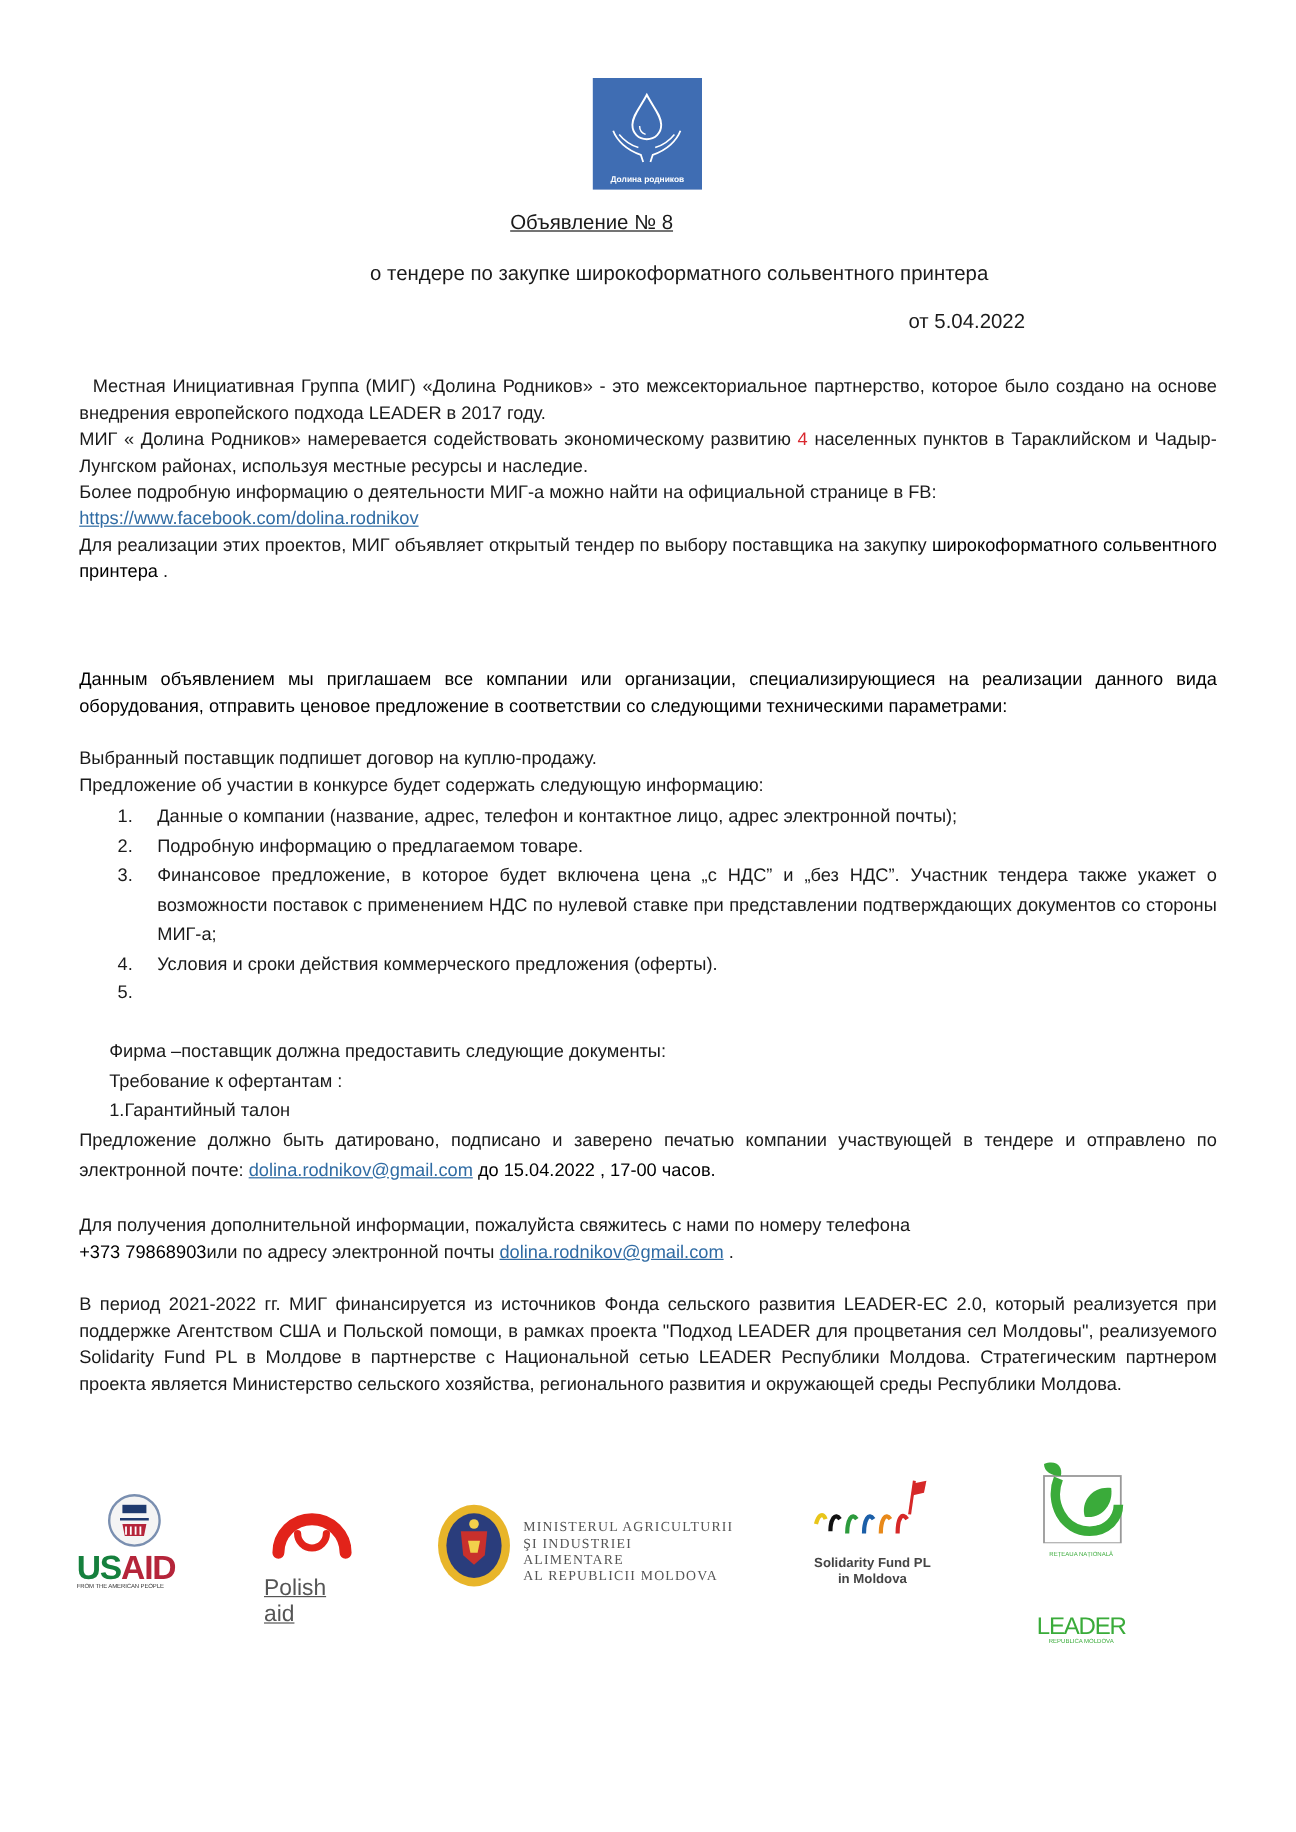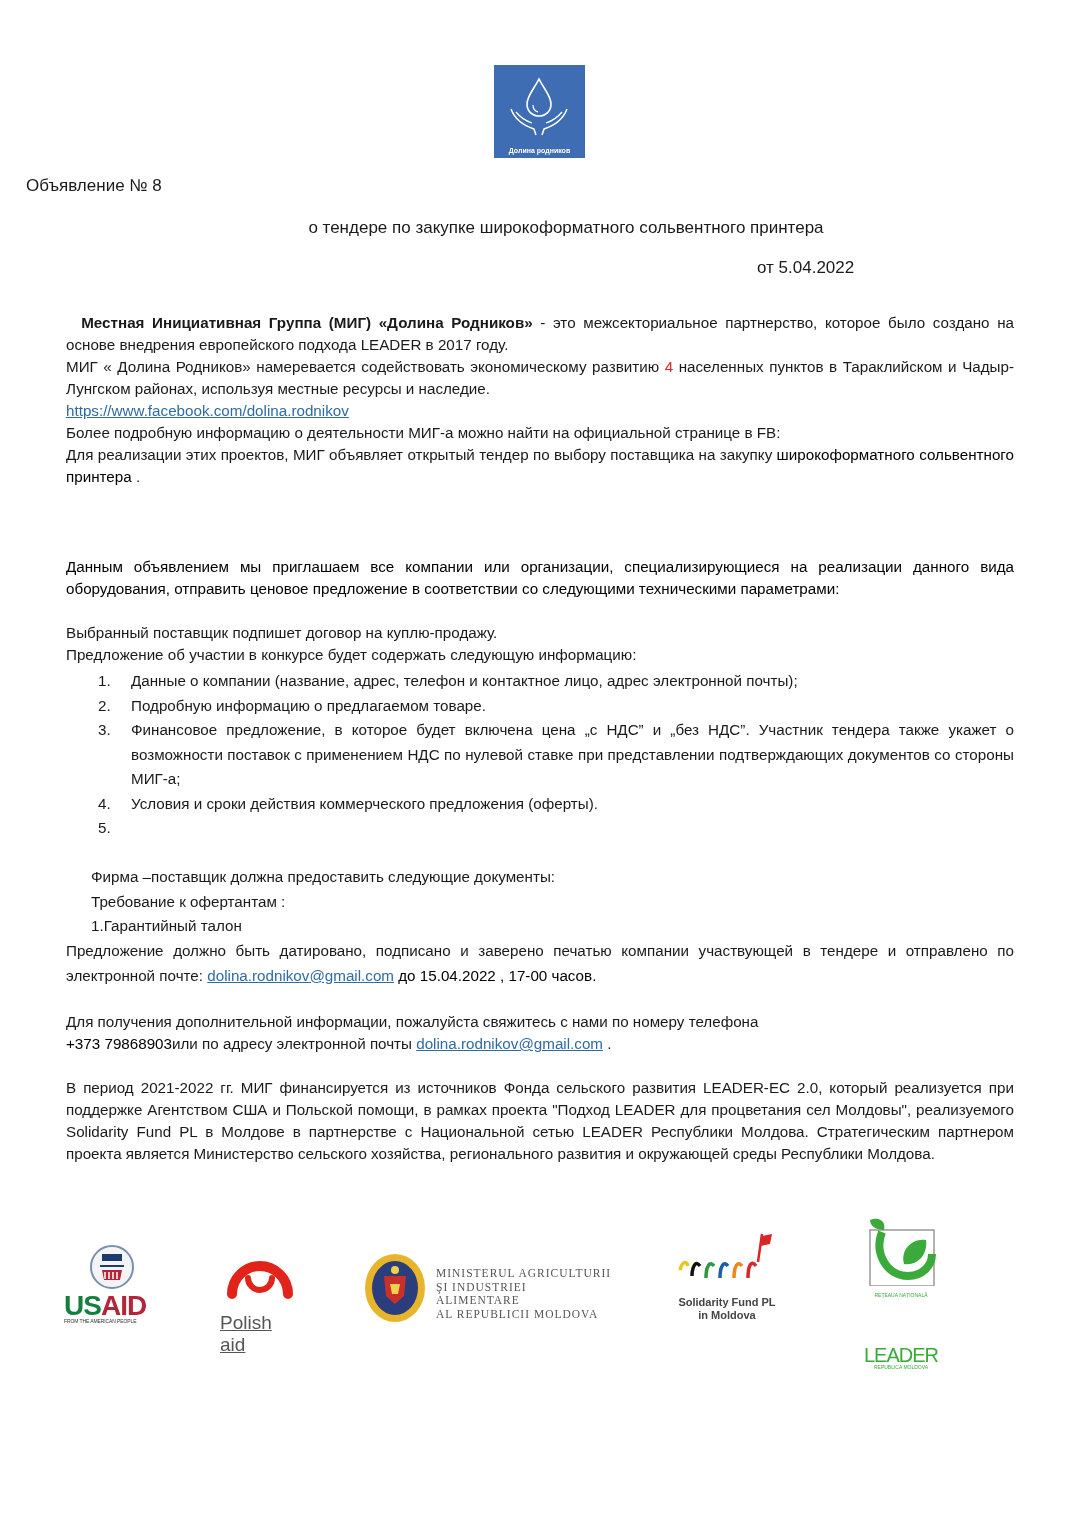--- a/index.html
+++ b/index.html
@@ -4,27 +4,27 @@
 <style>
   html, body { margin:0; padding:0; background:#ffffff; }
   body { width:1080px; height:1527px; position:relative; overflow:hidden;
          font-family:"Liberation Sans", sans-serif; color:#1a1a1a; }
   .abs { position:absolute; }
   .txt { font-size:15.2px; line-height:22px; }
   .just { text-align:justify; text-align-last:left; }
   .logo-box { left:494px; top:65px; width:91px; height:93px; background:#3f6db3; }
   .logo-caption { position:absolute; left:0; right:0; bottom:4px; text-align:center;
                   color:#fff; font-size:7px; font-weight:bold; font-family:"Liberation Sans", sans-serif; }
-  .title1 { left:0; width:960px; top:176px; text-align:left; font-size:17px; padding-left:26px; box-sizing:border-box; }
+  .title1 { left:0; width:960px; top:176px; text-align:center; font-size:17px; padding-left:26px; box-sizing:border-box;text-decoration:underline; }
   .title2 { left:0; width:1080px; top:218px; text-align:center; font-size:17px; padding-left:52px; box-sizing:border-box;}
   .title3 { left:757px; top:258px; font-size:17px; }
   .para { left:66px; width:948px; }
   a.link { color:#2f6ba3; text-decoration:underline; }
   .red { color:#d9272e; }
-  b { font-weight:bold; }
+  b { font-weight:normal; }
   ol.items { margin:0; padding:0; list-style:none; }
   ol.items li { position:relative; padding-left:65px; }
   ol.items li .num { position:absolute; left:32px; top:0; }
   .logos .lg { position:absolute; }
 </style>
 </head>
 <body>
 
 <div class="abs logo-box">
   <svg width="91" height="80" viewBox="0 0 91 80">
@@ -38,22 +38,22 @@
   <div class="logo-caption">Долина родников</div>
 </div>
 
 <div class="abs title1">Объявление  № 8</div>
 <div class="abs title2">о тендере  по закупке широкоформатного сольвентного принтера</div>
 <div class="abs title3">от 5.04.2022</div>
 
 <div class="abs para txt just" style="top:312px;">
   <div>&nbsp;&nbsp;<b>Местная Инициативная Группа (МИГ) «Долина Родников»</b><span> - это межсекториальное партнерство, которое было создано на основе внедрения европейского подхода LEADER в 2017 году.</span></div>
   <div><span>МИГ « Долина Родников» намеревается  содействовать экономическому развитию </span><span class="red">4</span><span> населенных пунктов в Тараклийском и Чадыр-Лунгском районах, используя местные ресурсы и наследие.</span></div>
+  <div>Более подробную информацию о деятельности МИГ-а можно найти на официальной странице в FB:</div>
   <div><a class="link">https://www.facebook.com/dolina.rodnikov</a></div>
-  <div>Более подробную информацию о деятельности МИГ-а можно найти на официальной странице в FB:</div>
   <div><span>Для реализации этих проектов, МИГ объявляет открытый тендер по выбору поставщика на закупку </span><span style="color:#000">широкоформатного сольвентного принтера</span><span>  .</span></div>
 </div>
 
 <div class="abs para txt just" style="top:556px; color:#000;">Данным объявлением мы приглашаем все компании или организации, специализирующиеся на реализации данного вида оборудования, отправить ценовое предложение в соответствии со следующими техническими параметрами:</div>
 
 <div class="abs para txt" style="top:622px;">
   <div>Выбранный поставщик подпишет договор на куплю-продажу.</div>
   <div>Предложение об участии в конкурсе будет содержать следующую информацию:</div>
 </div>
 

